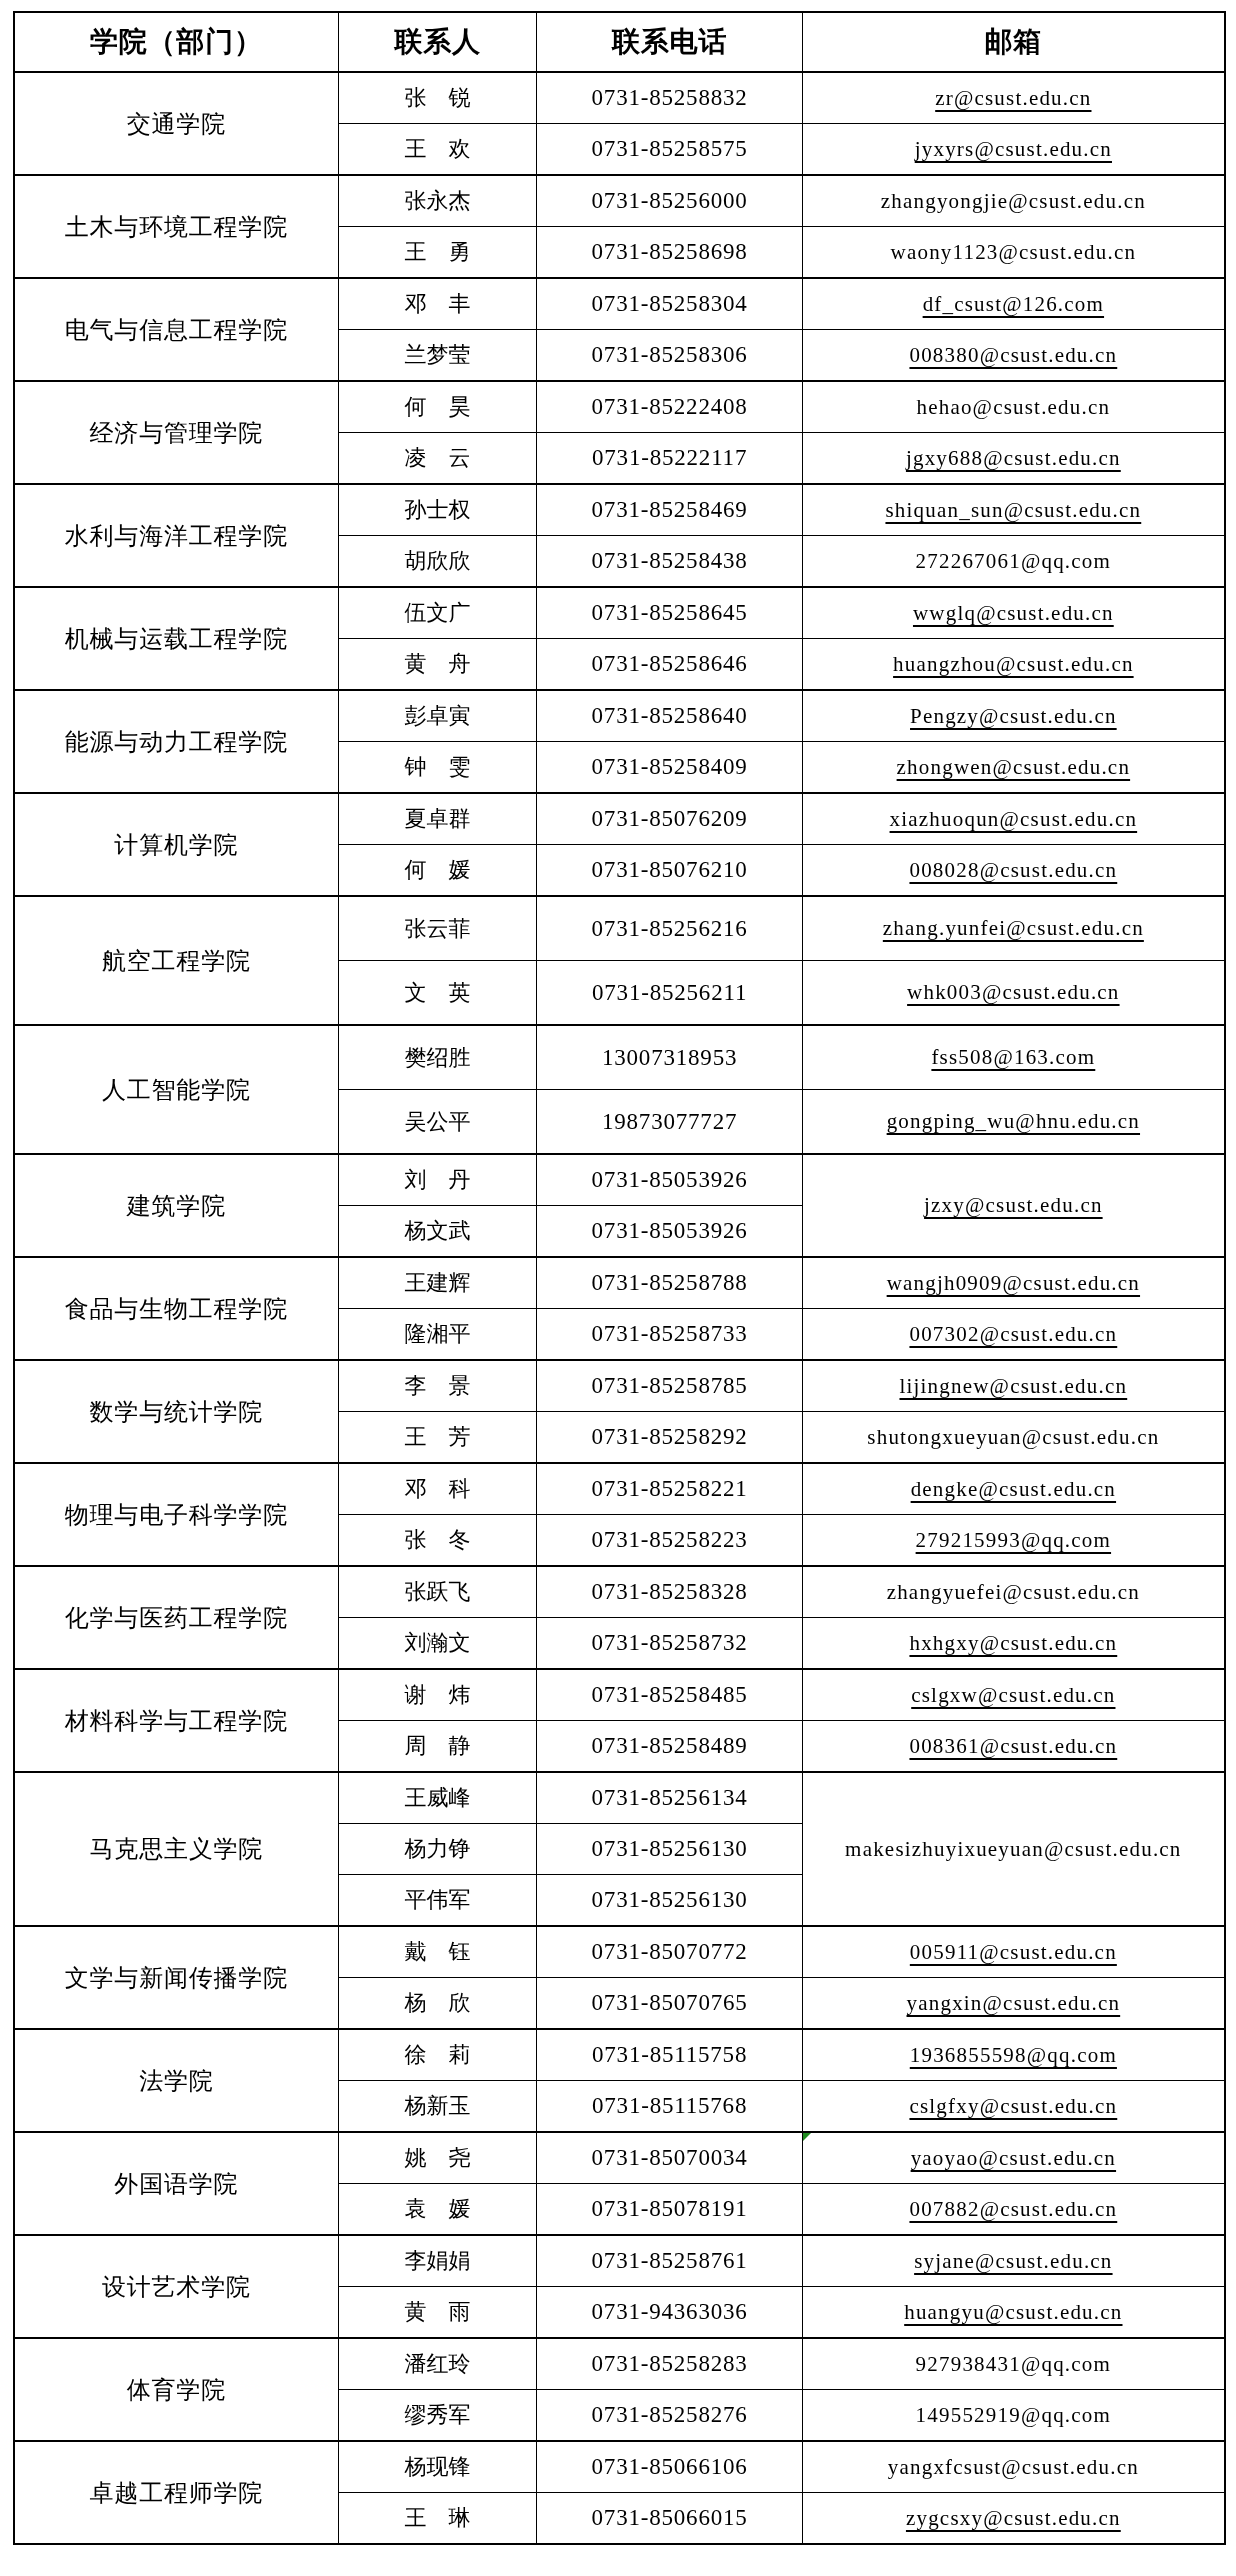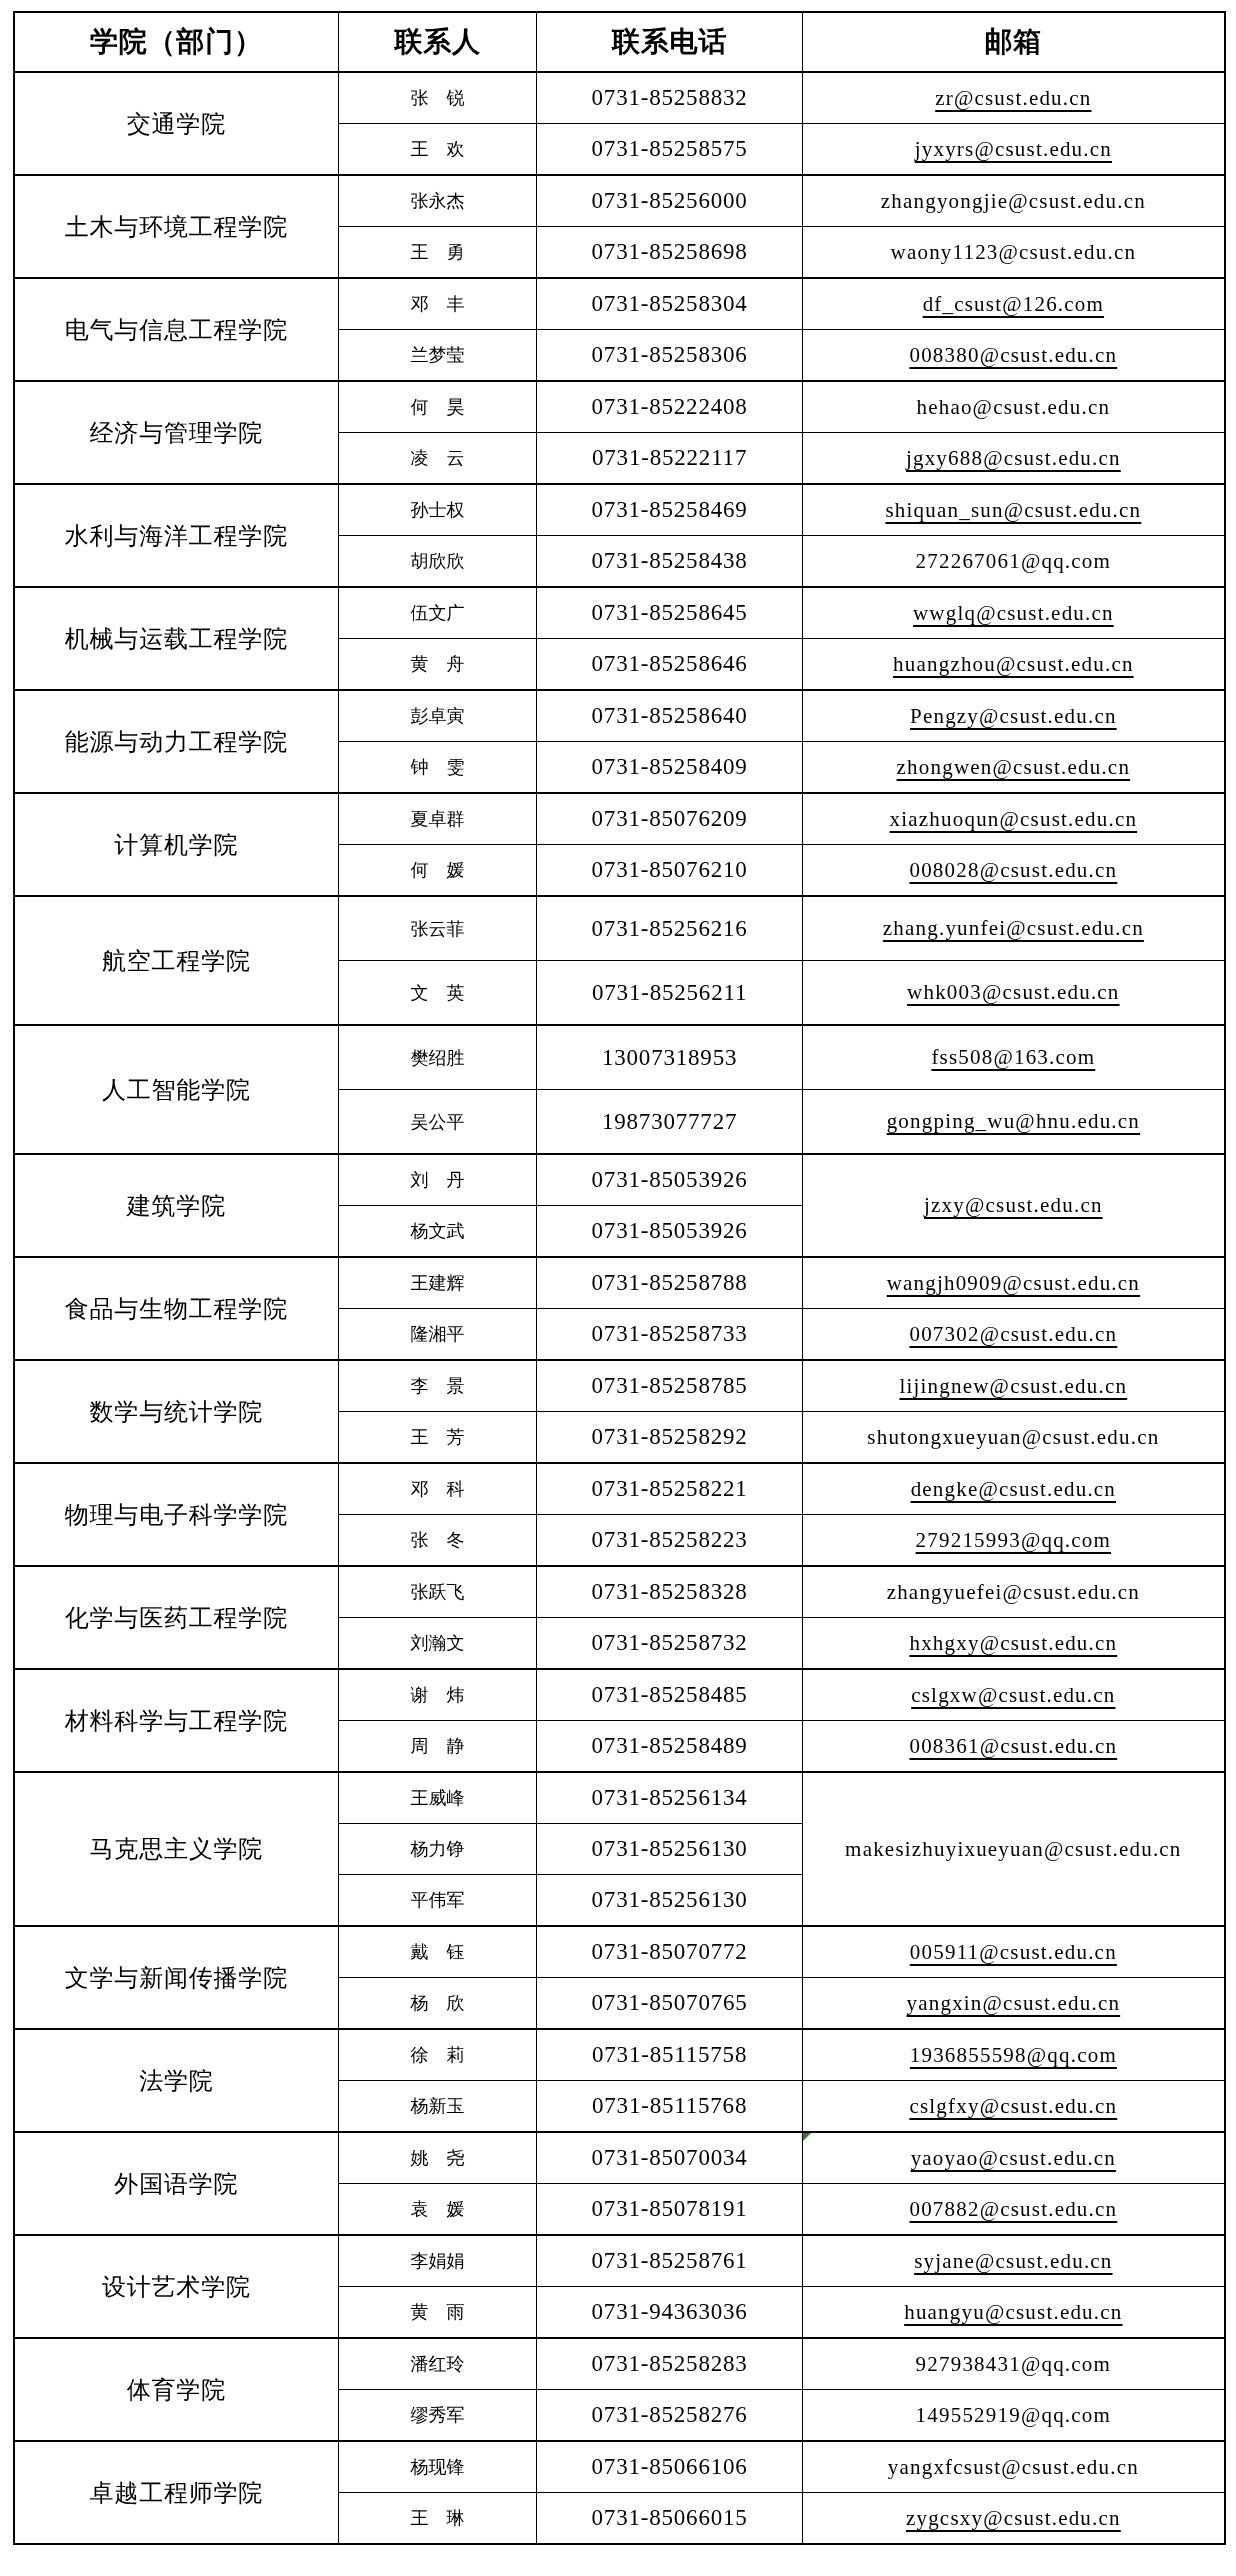--- a/index.html
+++ b/index.html
@@ -8,21 +8,21 @@
   table{border-collapse:collapse;table-layout:fixed;width:1211px;border:2.4px solid #000;}
   col.c1{width:325px;} col.c2{width:198px;} col.c3{width:266px;} col.c4{width:422px;}
   th,td{border:1.6px solid #000;text-align:center;vertical-align:middle;padding:0 3.1px;
         overflow:hidden;}
   thead th{height:58px;font-size:28px;font-weight:bold;border-bottom:2.4px solid #000;
            letter-spacing:0.8px;}
   tr.section-start td{border-top:2.4px solid #000;}
   tr.std td{height:50px;}
   tr.tall td{height:63px;}
   td.college{font-size:24px;letter-spacing:0.8px;}
-  td.person{font-size:18px;}
+  td.person{font-size:22px;}
   td.phone{font-size:23px;letter-spacing:0.8px;text-align:center;}
   td.email{font-size:21px;letter-spacing:1.2px;position:relative;}
   .u{text-decoration:underline;text-decoration-thickness:1.6px;text-underline-offset:4.7px;}
   .corner-marker{position:absolute;top:0;left:0;width:0;height:0;
                  border-top:8.6px solid var(--marker,#1e8a1e);
                  border-right:8.6px solid transparent;}
 </style>
 </head>
 <body>
 

